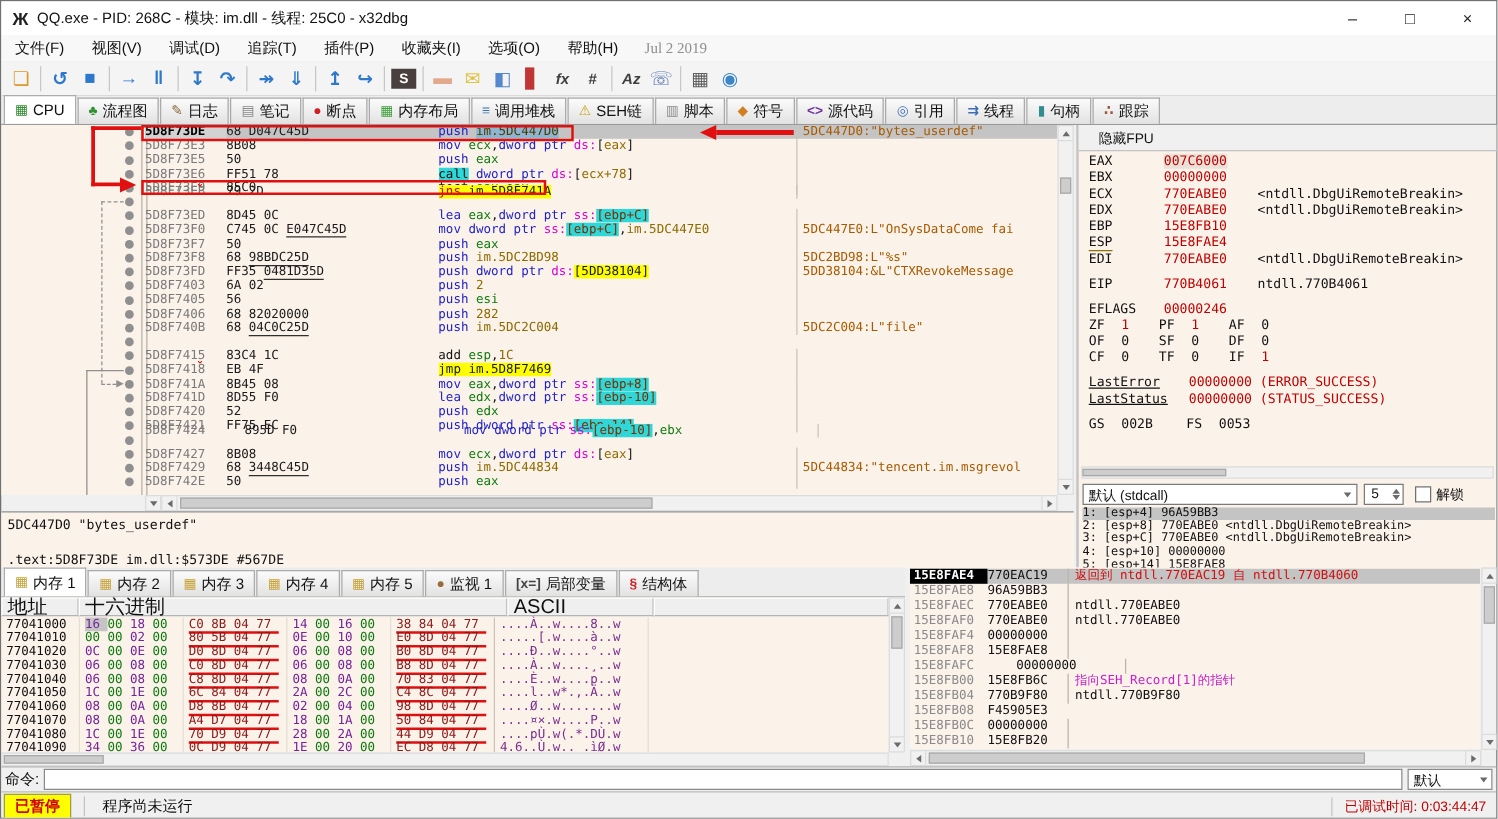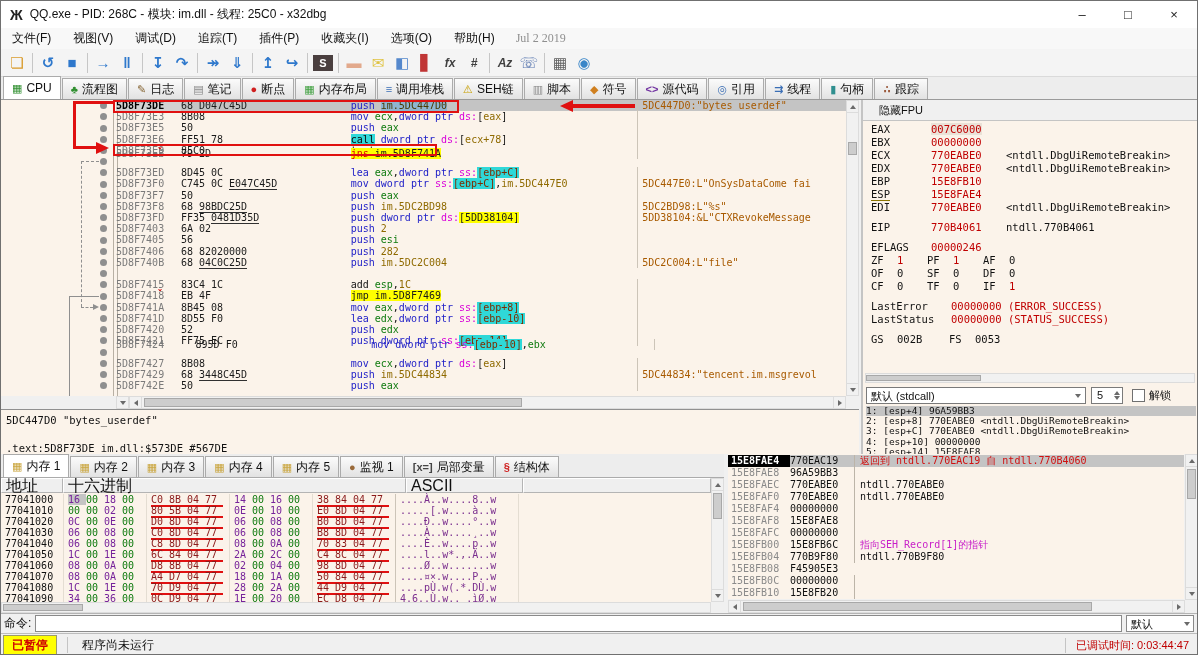--- a/index.html
+++ b/index.html
@@ -71,21 +71,21 @@
   .regpane{position:absolute;left:860px;top:99px;width:338px;height:354px;background:#FBF3EA;border-left:2px solid #C4C4C4;box-sizing:border-box;}
   .fpubar{position:absolute;top:0;left:0;right:0;height:20px;background:#F0F0F0;border-bottom:1px solid #C4C4C4;
           font-size:11px;color:#111;display:flex;align-items:center;padding-left:16px;}
   .reglist{position:absolute;top:23px;left:8px;right:2px;font-family:"DejaVu Sans Mono",monospace;font-size:10.5px;color:#111;}
   .rl{height:13px;line-height:13px;white-space:pre;} .rgap{height:7px;}
   .rlab{display:inline-block;width:60px;} .rlab .u{border-bottom:1px solid #8B7500;}
   .rvalb{display:inline-block;min-width:75px;} .rval{color:#C00000;} .rval.hl{background:#EAE2D8;}
   .rext{color:#111;}
   .flab{display:inline-block;width:26px;} .fval{display:inline-block;width:30px;color:#111;} .fval.on{color:#C00000;}
   .gval{display:inline-block;width:52px;color:#111;}
-  .errlab{display:inline-block;width:80px;}
+  .errlab{display:inline-block;width:80px;text-decoration:underline;}
   .callrow{position:absolute;top:287px;left:3px;right:3px;height:17px;display:flex;font-size:11px;color:#111;}
   .combo{width:220px;border:1px solid #7A7A7A;background:#FFF;position:relative;padding:1px 18px 1px 4px;box-sizing:border-box;white-space:nowrap;overflow:hidden;}
   .combo .arr{position:absolute;right:4px;top:6px;}
   .spin{width:32px;border:1px solid #7A7A7A;background:#FFF;margin-left:5px;position:relative;padding:1px 14px 1px 5px;box-sizing:border-box;}
   .spin .up{position:absolute;right:2px;top:3px;} .spin .dn{position:absolute;right:2px;bottom:3px;}
   .chkwrap{display:flex;align-items:center;margin-left:9px;gap:4px;}
   .chk{width:11px;height:11px;border:1px solid #707070;background:#FFF;}
   .args{position:absolute;top:306px;left:3px;right:3px;font-family:"DejaVu Sans Mono",monospace;font-size:9.5px;color:#111;}
   .argrow{height:10.2px;line-height:10.4px;white-space:pre;} .argrow.sel{background:#C4C4C4;}
   
@@ -511,21 +511,21 @@
     <div class="thumb" style="left:1px;top:1px;width:80px;height:7px;"></div>
   </div>
 
   <div class="stack" id="stack">
       <div class="srow sel" style="top: 1px;"><span class="sa">15E8FAE4</span><span class="sv">770EAC19</span><span class="sc cc-red">返回到 ntdll.770EAC19 自 ntdll.770B4060</span></div>
       <div class="srow" style="top: 13px;"><span class="sa">15E8FAE8</span><span class="sv">96A59BB3</span><span class="sc "></span></div>
       <div class="srow" style="top: 25px;"><span class="sa">15E8FAEC</span><span class="sv">770EABE0</span><span class="sc cc-blk">ntdll.770EABE0</span></div>
       <div class="srow" style="top: 37px;"><span class="sa">15E8FAF0</span><span class="sv">770EABE0</span><span class="sc cc-blk">ntdll.770EABE0</span></div>
       <div class="srow" style="top: 49px;"><span class="sa">15E8FAF4</span><span class="sv">00000000</span><span class="sc "></span></div>
       <div class="srow" style="top: 61px;"><span class="sa">15E8FAF8</span><span class="sv">15E8FAE8</span><span class="sc "></span></div>
-      <div class="srow" style="top: 73px;"><span class="sa">15E8FAFC</span><span class="sv">00000000</span><span class="sc "></span></div>
+      <div class="srow" style="top: 73px; gap: 23px;"><span class="sa">15E8FAFC</span><span class="sv">00000000</span><span class="sc "></span></div>
       <div class="srow" style="top: 85px;"><span class="sa">15E8FB00</span><span class="sv">15E8FB6C</span><span class="sc cc-mag">指向SEH_Record[1]的指针</span></div>
       <div class="srow" style="top: 97px;"><span class="sa">15E8FB04</span><span class="sv">770B9F80</span><span class="sc cc-blk">ntdll.770B9F80</span></div>
       <div class="srow" style="top: 109px; align-items: center;"><span class="sa">15E8FB08</span><span class="sv">F45905E3</span><span class="sc "></span></div>
       <div class="srow" style="top: 121px;"><span class="sa">15E8FB0C</span><span class="sv">00000000</span><span class="sc "></span></div>
       <div class="srow" style="top: 133px;"><span class="sa">15E8FB10</span><span class="sv">15E8FB20</span><span class="sc "></span></div>
     </div>
   <div class="sb" style="left:1184px;top:453px;width:13px;height:146px;">
     <div class="sbtn" style="left:-1px;top:-1px;">
         <span class="tu"></span>
       </div>

